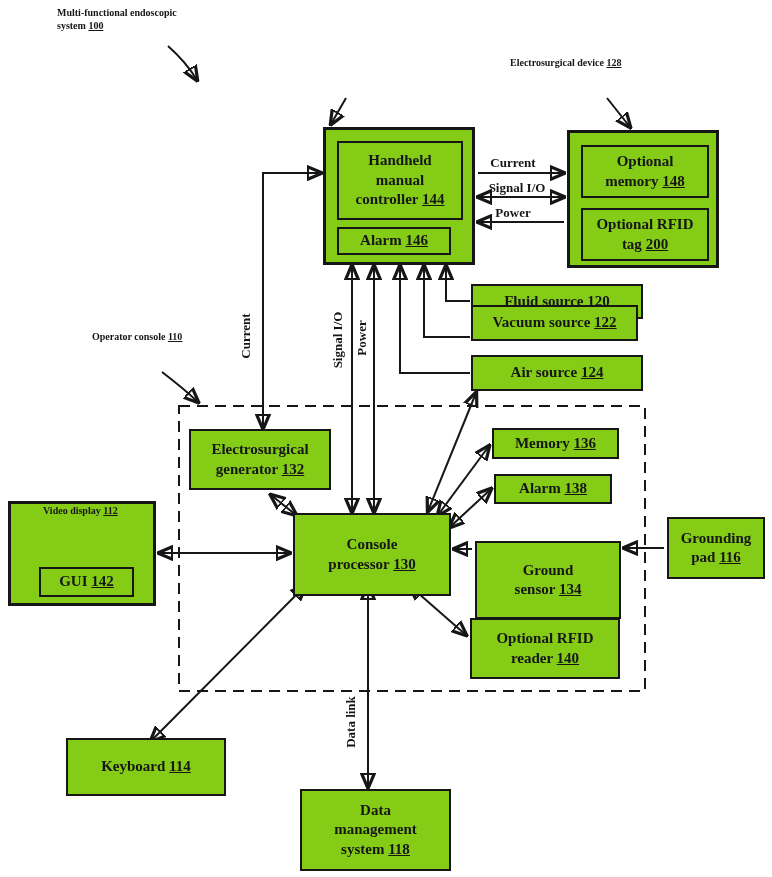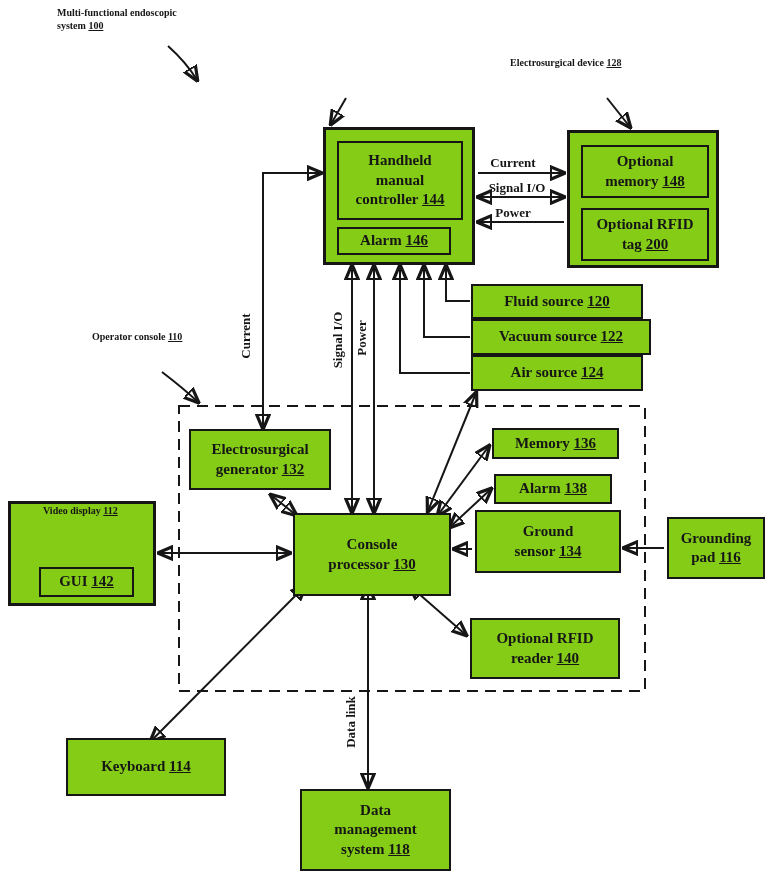--- a/index.html
+++ b/index.html
@@ -123,21 +123,21 @@
         <span>Optional RFID tag</span> <span class="ref">200</span>
       </div>
     </div>
   </div>
 
   <div class="node" style="left:471px;top:284px;width:172px;height:35px">
     <div class="lbl">
       <span>Fluid source</span> <span class="ref">120</span>
     </div>
   </div>
-  <div class="node" style="left:471px;top:319px;width:180px;height:36px">
+  <div class="node" style="left:471px;top:305px;width:167px;height:36px">
     <div class="lbl">
       <span>Vacuum source</span> <span class="ref">122</span>
     </div>
   </div>
   <div class="node" style="left:471px;top:355px;width:172px;height:36px">
     <div class="lbl">
       <span>Air source</span> <span class="ref">124</span>
     </div>
   </div>
 
@@ -158,21 +158,21 @@
       <span>Alarm</span> <span class="ref">138</span>
     </div>
   </div>
 
   <div class="node" style="left:293px;top:513px;width:158px;height:83px">
     <div class="lbl" style="width:104px">
       <span>Console processor</span> <span class="ref">130</span>
     </div>
   </div>
 
-  <div class="node" style="left:475px;top:510px;width:146px;height:63px">
+  <div class="node" style="left:475px;top:541px;width:146px;height:78px">
     <div class="lbl" style="width:92px">
       <span>Ground sensor</span> <span class="ref">134</span>
     </div>
   </div>
 
   <div class="node" style="left:470px;top:618px;width:150px;height:61px">
     <div class="lbl" style="width:120px">
       <span>Optional RFID reader</span> <span class="ref">140</span>
     </div>
   </div>

